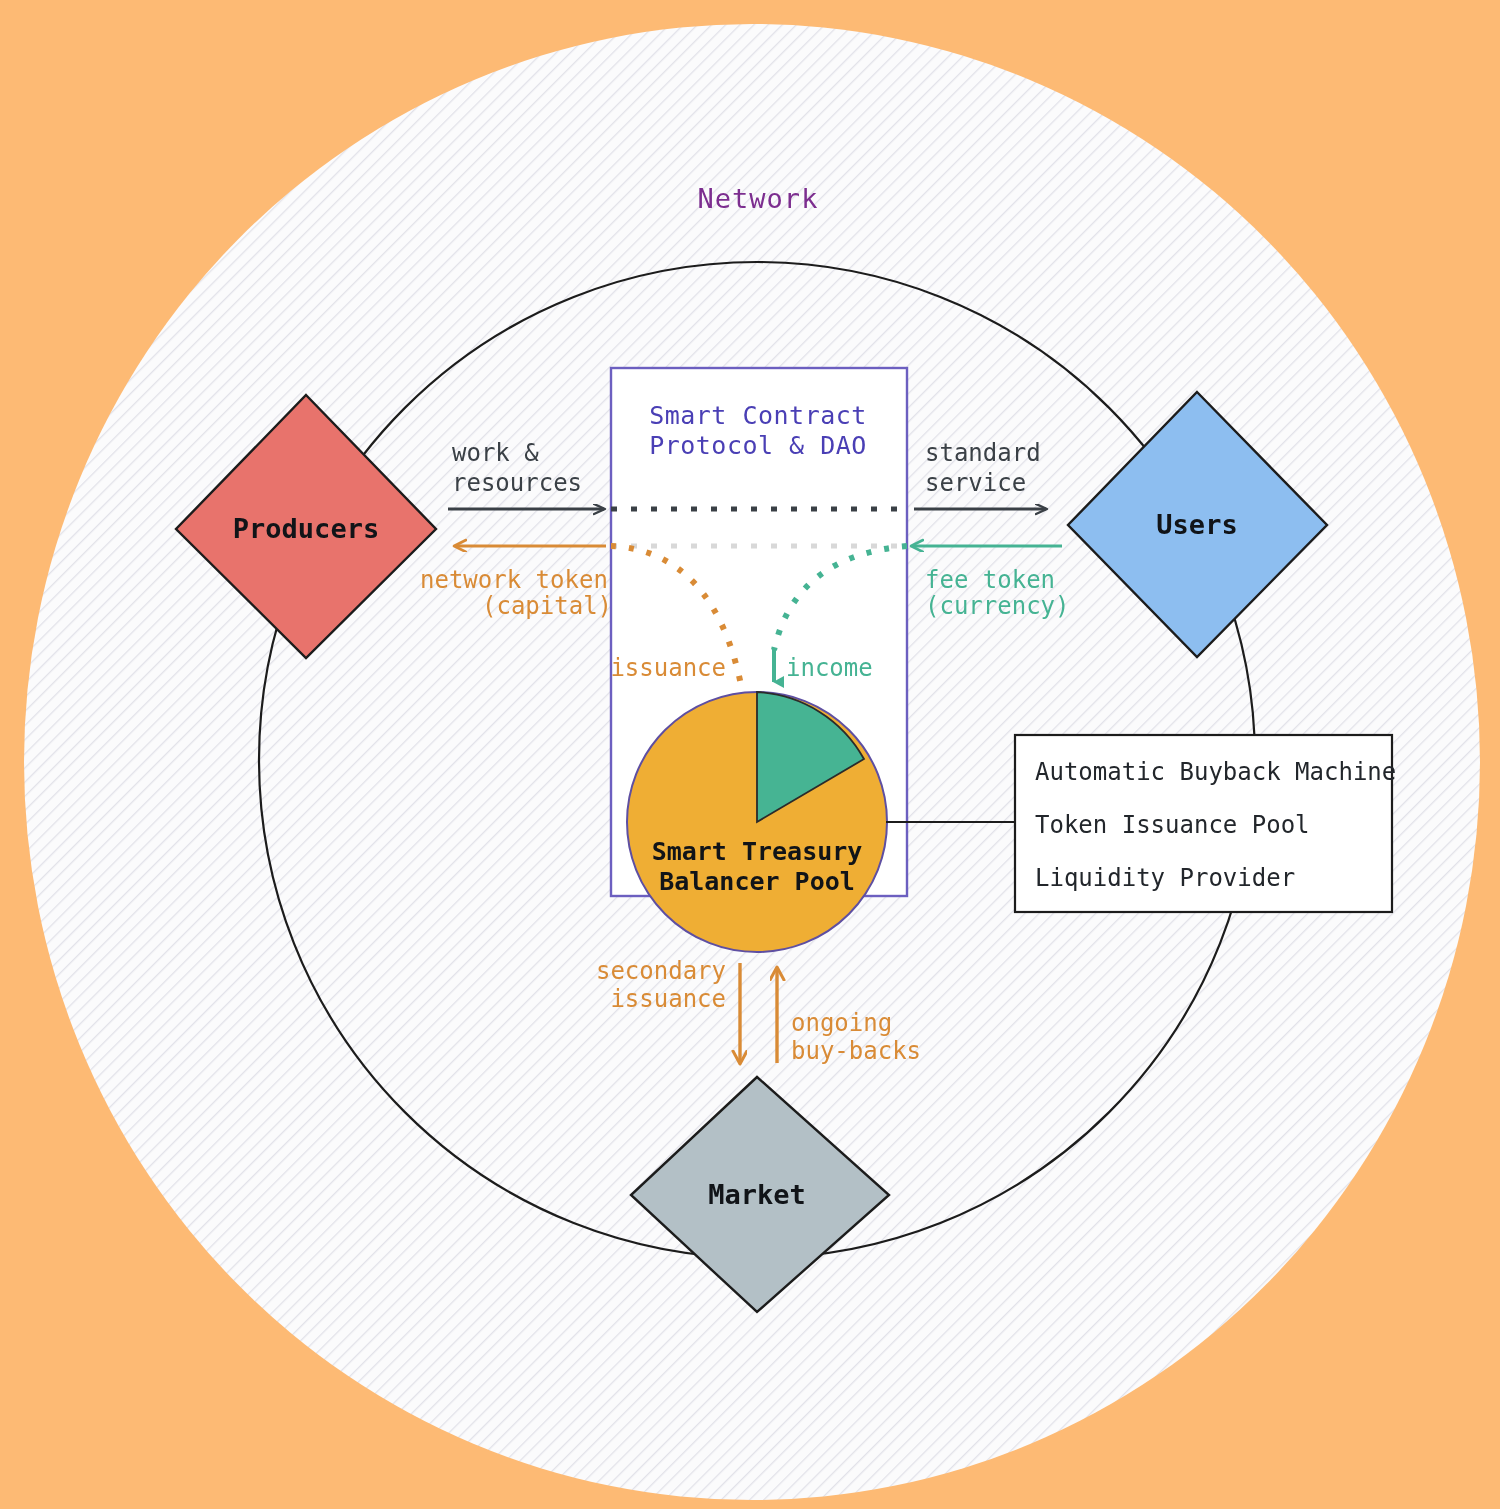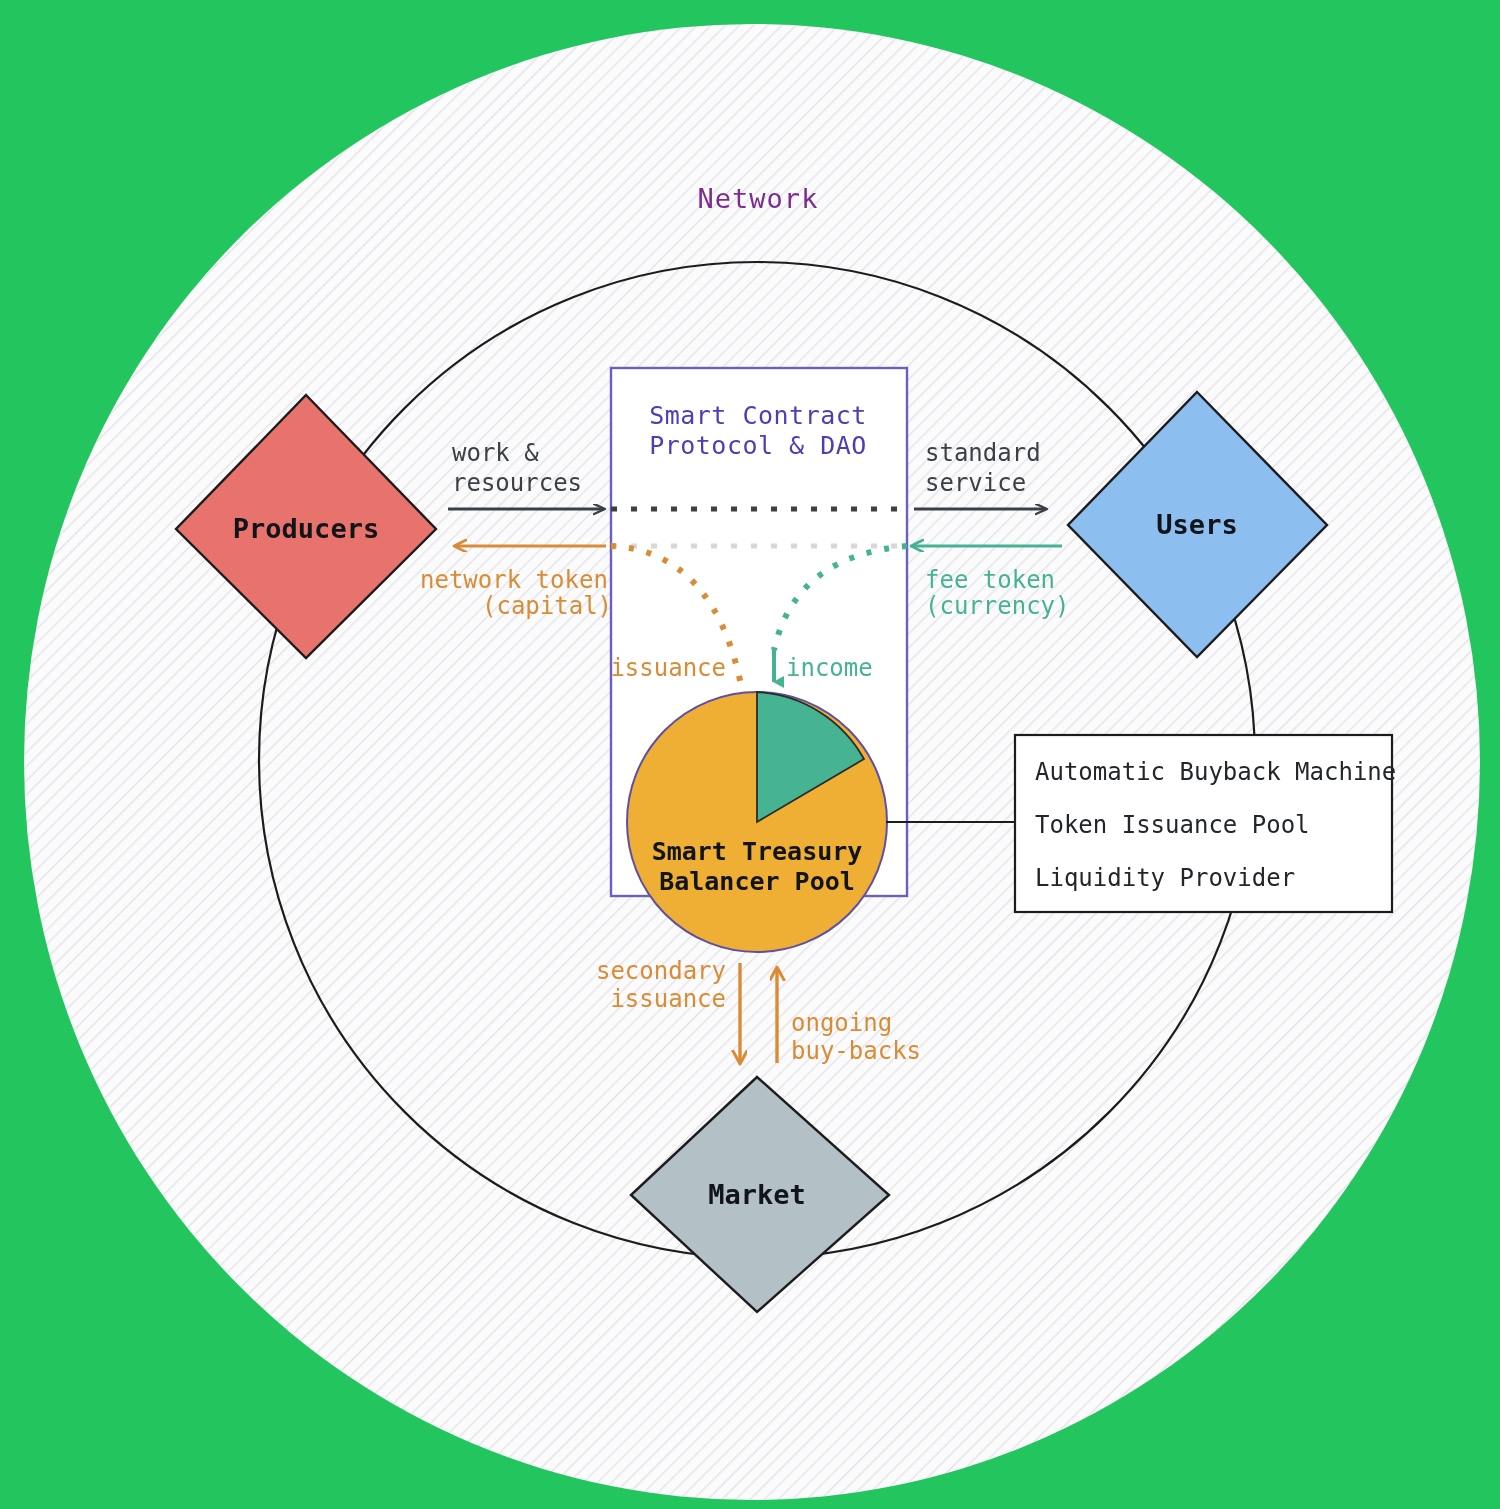--- a/index.html
+++ b/index.html
@@ -8,21 +8,21 @@
     padding: 0;
     background: #ffffff;
   }
   body {
     font-family: "DejaVu Sans Mono", "Liberation Mono", monospace;
   }
   #stage {
     position: relative;
     width: 1500px;
     height: 1509px;
-    background: #22c55e;
+    background: #fdba74;
     overflow: hidden;
   }
   #diagram-svg {
     position: absolute;
     left: 0;
     top: 0;
     width: 1500px;
     height: 1509px;
   }
   .node-label {

